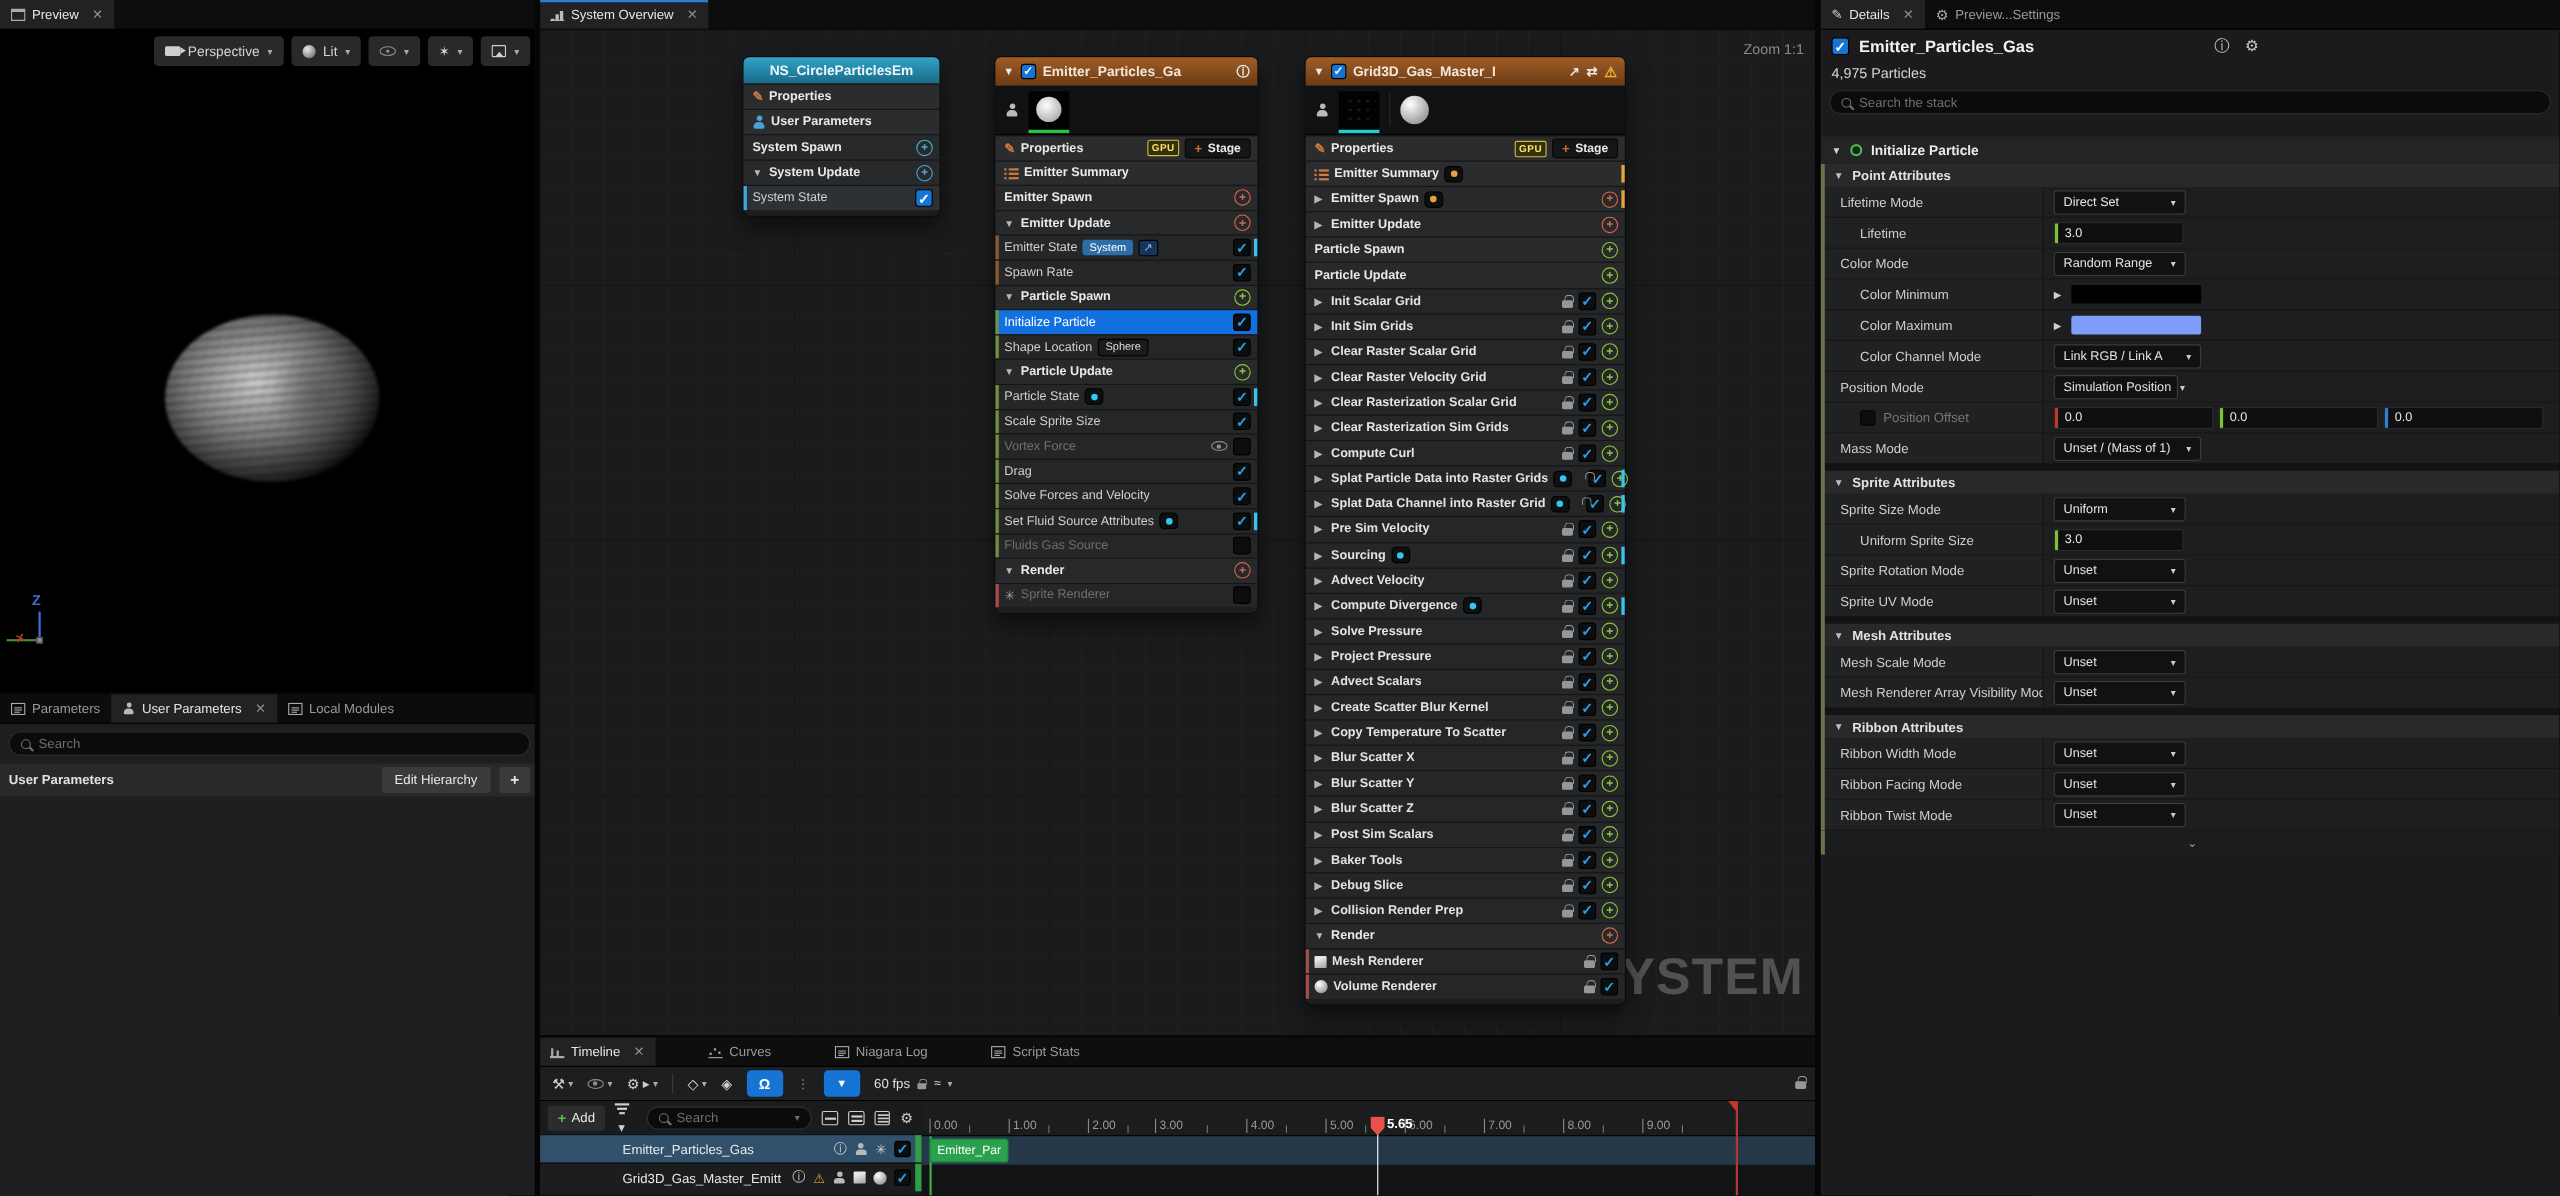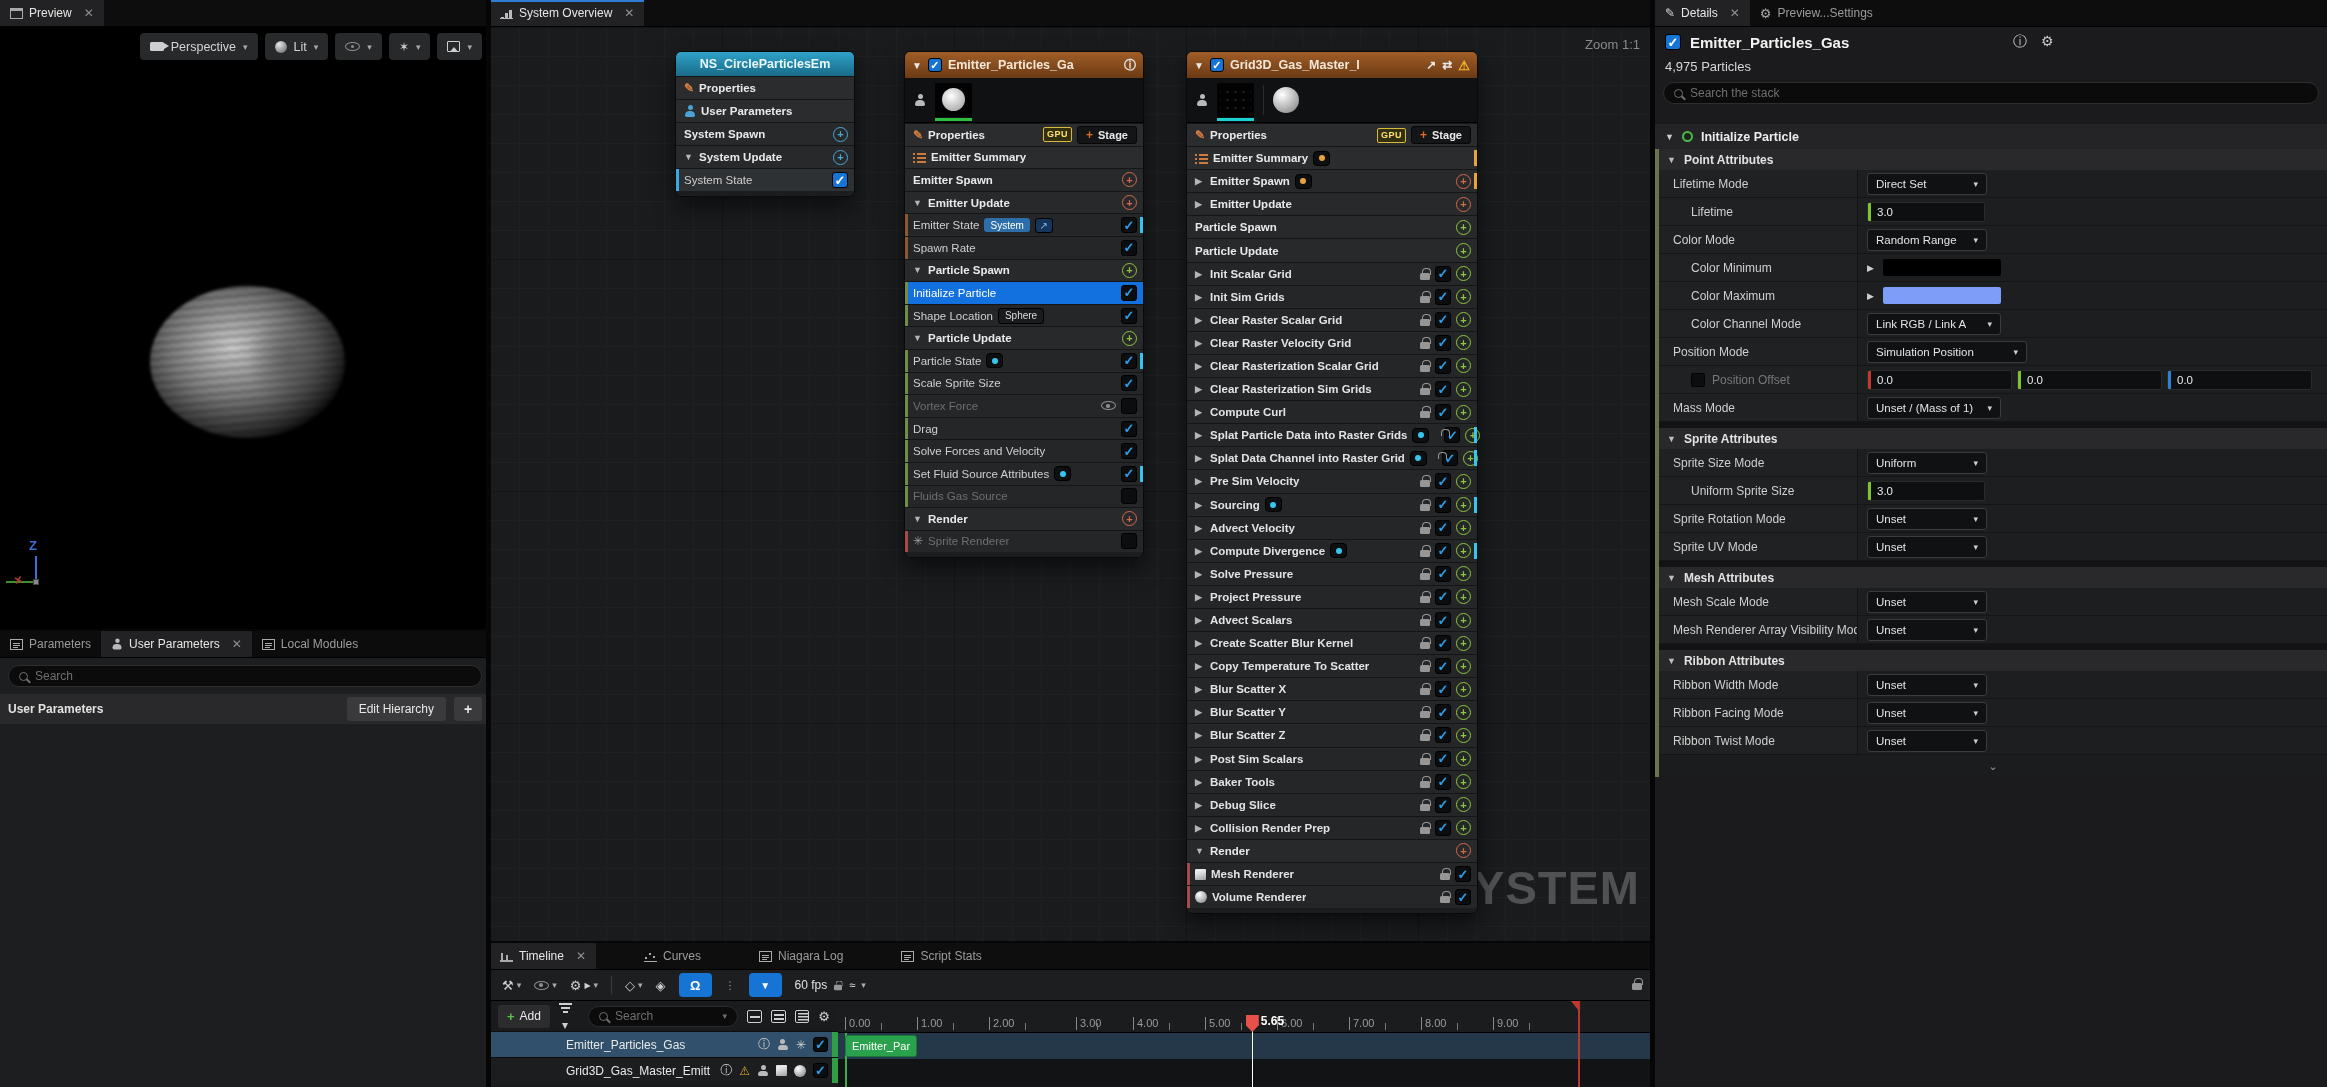--- a/index.html
+++ b/index.html
@@ -887,21 +887,21 @@
               <span class="v">Link RGB / Link A</span>
               <span class="caret">▾</span>
             </span>
           </div>
         </div>
         <div class="drow">
           <div class="lc">
             <span>Position Mode</span>
           </div>
           <div class="vc">
-            <span class="dd" style="width:160px">
+            <span class="dd" style="width:113px">
               <span class="v">Simulation Position</span>
               <span class="caret">▾</span>
             </span>
           </div>
         </div>
         <div class="drow ind dis">
           <div class="lc">
             <span class="cbsm"></span>
             <span>Position Offset</span>
           </div>
@@ -1133,21 +1133,21 @@
         </div>
     </div>
     <div class="tl-right">
       <div class="ruler" id="tl-ruler">
           <span class="rtick" style="left: 7px;">0.00</span>
           <span class="rhalf" style="left: 43px;"></span>
           <span class="rtick" style="left: 79px;">1.00</span>
           <span class="rhalf" style="left: 115px;"></span>
           <span class="rtick" style="left: 151px;">2.00</span>
           <span class="rhalf" style="left: 187px;"></span>
-          <span class="rtick" style="left: 238px; margin-top: 37px;">3.00</span>
+          <span class="rtick" style="left: 212px; margin-top: 37px;">3.00</span>
           <span class="rhalf" style="left: 259px;"></span>
           <span class="rtick" style="left: 295px;">4.00</span>
           <span class="rhalf" style="left: 331px;"></span>
           <span class="rtick" style="left: 367px;">5.00</span>
           <span class="rhalf" style="left: 403px;"></span>
           <span class="rtick" style="left: 439px;">6.00</span>
           <span class="rhalf" style="left: 475px;"></span>
           <span class="rtick" style="left: 511px;">7.00</span>
           <span class="rhalf" style="left: 547px;"></span>
           <span class="rtick" style="left: 583px;">8.00</span>

